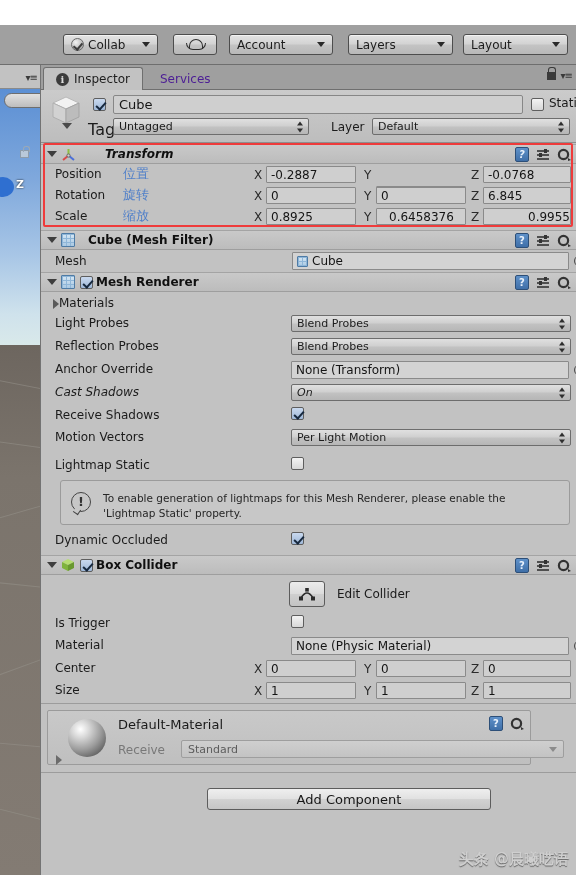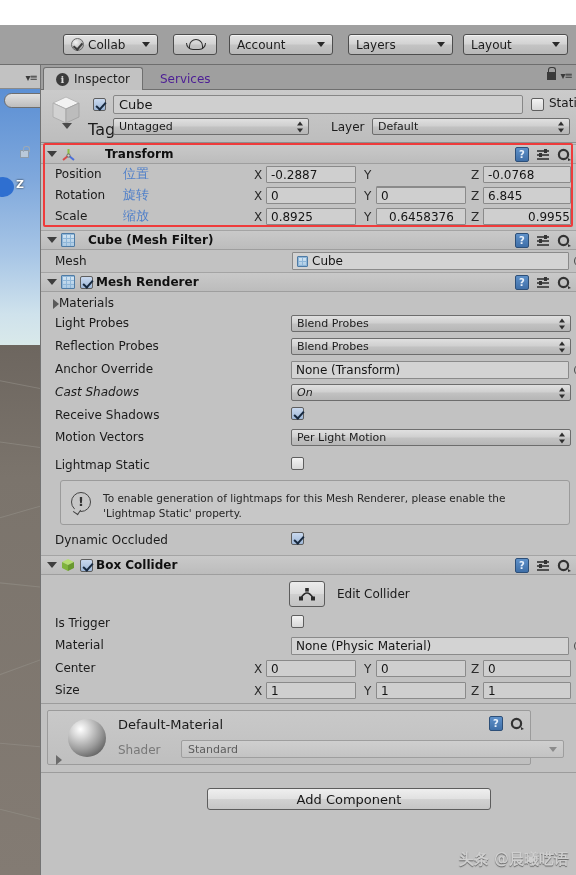--- a/index.html
+++ b/index.html
@@ -385,21 +385,21 @@
           <span>Untagged</span>
           <span class="ud"></span>
         </div>
         <div class="layer-lbl">Layer</div>
         <div class="popup layer-popup">
           <span>Default</span>
           <span class="ud"></span>
         </div>
       </div>
 
-      <div class="comp-header" style="top:54px;">
+      <div class="comp-header" style="top:54px;font-style:italic;">
         <span class="foldout"></span>
         <span class="ico-transform">
           <svg width="15" height="15" viewBox="0 0 15 15">
             <line x1="7.5" y1="8.5" x2="7.5" y2="2" stroke="#8fbf3f" stroke-width="2"></line>
             <line x1="7.5" y1="8.5" x2="2" y2="13" stroke="#d94b4b" stroke-width="2"></line>
             <line x1="7.5" y1="8.5" x2="13" y2="13" stroke="#4b6fd9" stroke-width="2"></line>
             <circle cx="7.5" cy="8.5" r="1.6" fill="#cfcfcf" stroke="#6a6a6a"></circle>
           </svg>
         </span>
         <span class="comp-title" style="margin-left:26px;">Transform</span>
@@ -687,21 +687,21 @@
             <span>1</span>
           </span>
       </div>
 
       <div class="divider" style="top:613px;"></div>
 
       <div class="mat-block" style="top:620px; height:55px;">
         <div class="mat-fold"></div>
         <div class="mat-sphere"></div>
         <div class="mat-name">Default-Material</div>
-        <div class="shader-lbl">Shader</div>
+        <div class="shader-lbl">Receive</div>
         <div class="shader-popup">
           <span>Standard</span>
           <span class="shader-caret"></span>
         </div>
         <div class="hdr-icons" style="top:5px;">
           <span class="ico-help">?</span>
           <span class="ico-gear">
             <svg width="14" height="14" viewBox="0 0 14 14">
               <circle cx="6.5" cy="6.5" r="4.6" fill="none" stroke="#333" stroke-width="2.2"></circle>
               <circle cx="6.5" cy="6.5" r="1.6" fill="#c2c2c2"></circle>

